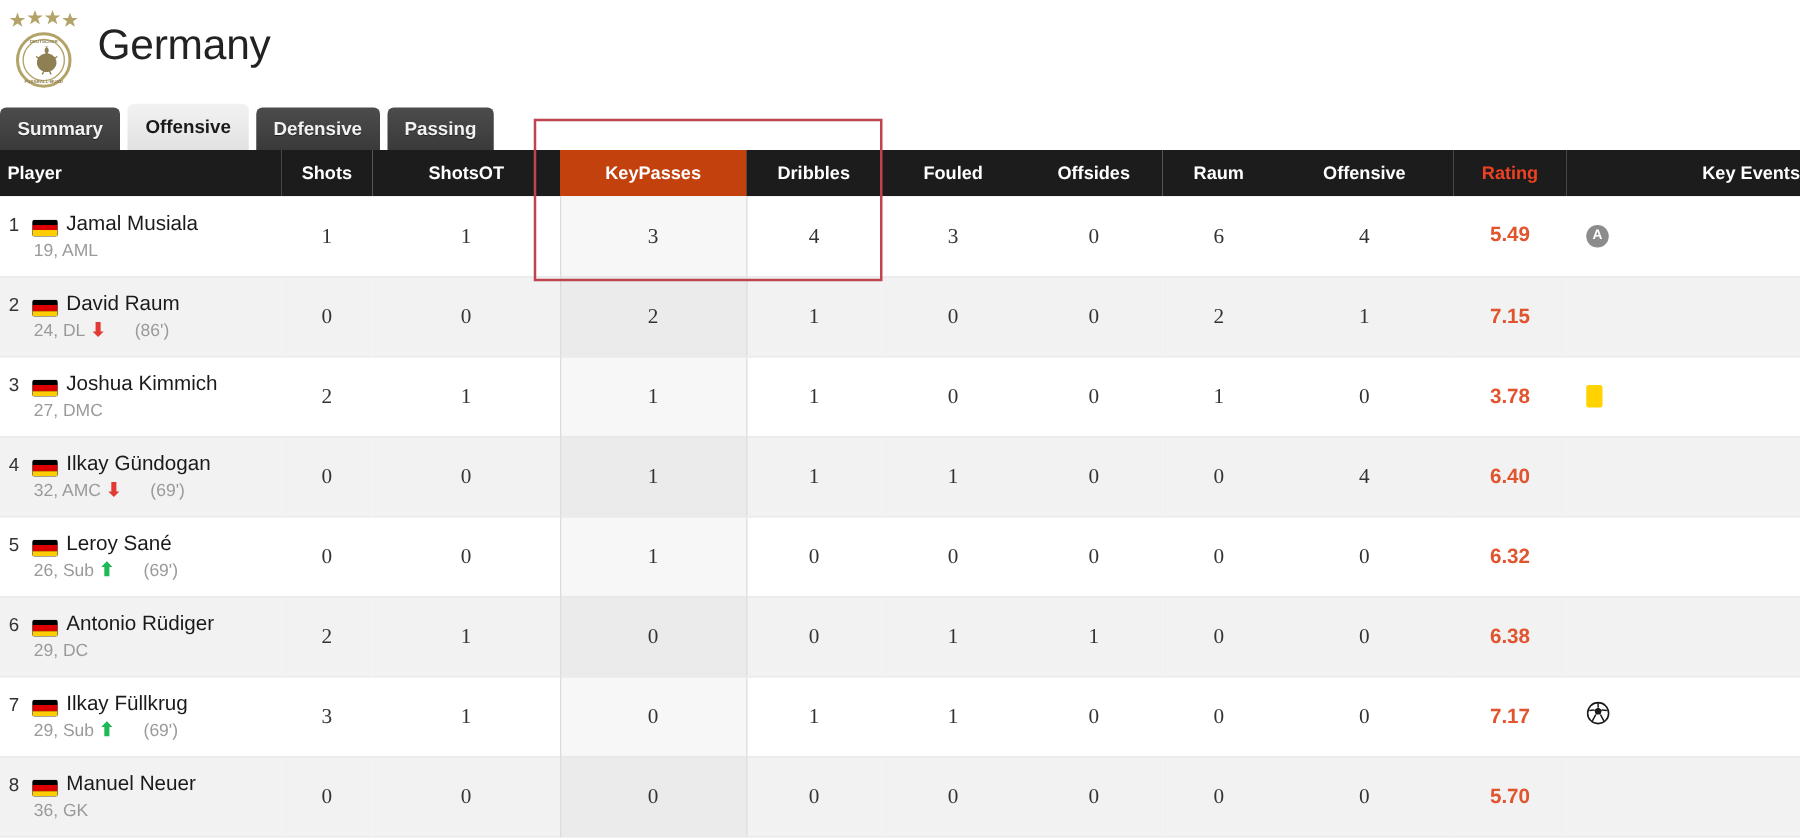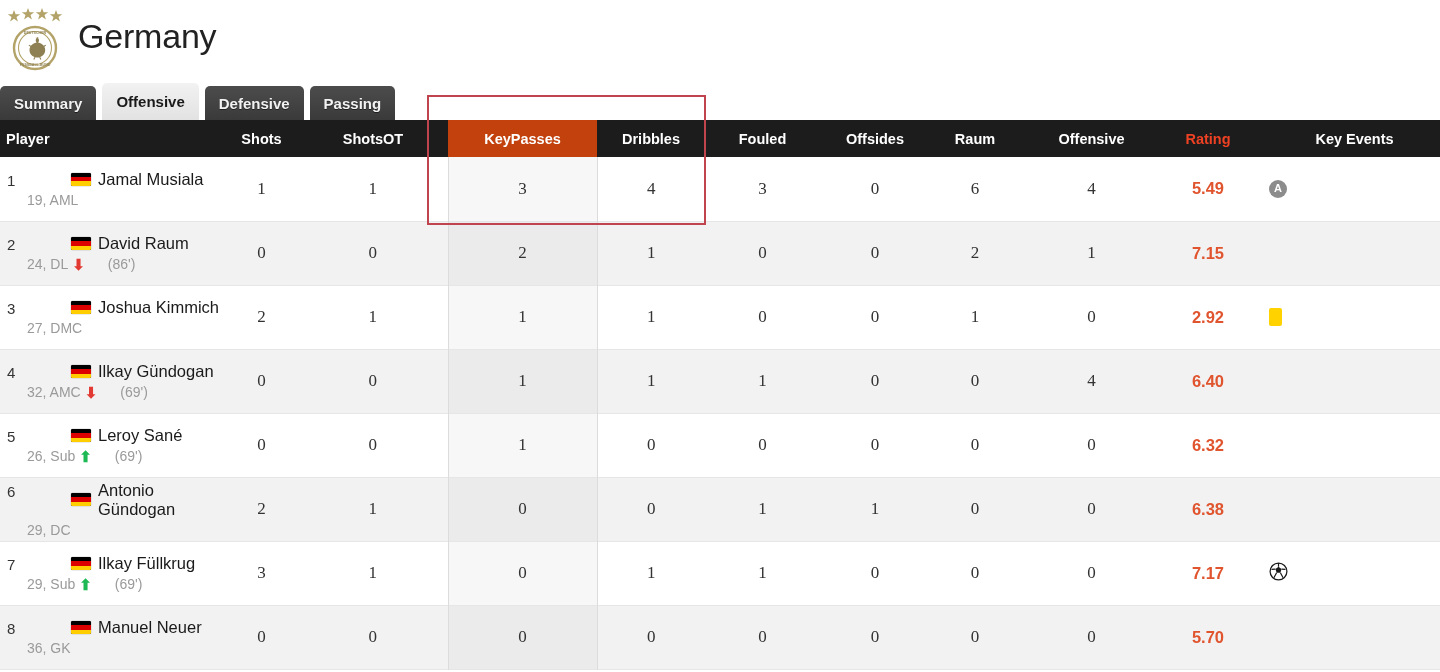--- a/index.html
+++ b/index.html
@@ -130,21 +130,21 @@
   .rank {
     width: 22px;
     flex: 0 0 22px;
     font-size: 15px;
     color: #333;
     padding-top: 2px;
     text-align: left;
     padding-left: 3px;
   }
   .p-body { display: flex; flex-direction: column; gap: 3px; }
-  .p-name-row { display: flex; align-items: center; gap: 7px; margin-left: 45px; }
+  .p-name-row { display: flex; align-items: flex-end; gap: 7px; }
   .flag {
     width: 20px; height: 13px;
     flex: 0 0 20px;
     border-radius: 1.5px;
     overflow: hidden;
     background: #000;
     position: relative;
     box-shadow: 0 0 0 0.5px rgba(0,0,0,.15);
   }
   .flag .b1, .flag .b2, .flag .b3 {
@@ -257,21 +257,21 @@
         <th class="player-col">Player</th>
         <th>Shots</th>
         <th>ShotsOT</th>
         <th class="highlight-head">KeyPasses</th>
         <th>Dribbles</th>
         <th>Fouled</th>
         <th>Offsides</th>
         <th>Raum</th>
         <th>Offensive</th>
         <th class="rating-col">Rating</th>
-        <th style="text-align:center;padding-left:16px">Key Events</th>
+        <th style="text-align:right;padding-left:16px">Key Events</th>
       </tr>
     </thead>
     <tbody id="tbody">
         <tr class="odd">
           <td class="player">
             <div class="player-wrap">
               <div class="rank">1</div>
               <div class="p-body">
                 <div class="p-name-row">
                   <span class="flag">
@@ -356,21 +356,21 @@
             </div>
           </td>
           <td class="num">2</td>
           <td class="num">1</td>
           <td class="num keypass-cell">1</td>
           <td class="num">1</td>
           <td class="num">0</td>
           <td class="num">0</td>
           <td class="num">1</td>
           <td class="num">0</td>
-          <td class="rating">2.92</td>
+          <td class="rating">3.78</td>
           <td class="keyevents">
             <div class="ev-row">
               <span class="badge-yellow"></span>
             </div>
           </td>
         </tr>
         <tr class="even">
           <td class="player">
             <div class="player-wrap">
               <div class="rank">4</div>
@@ -442,21 +442,21 @@
           <td class="player">
             <div class="player-wrap">
               <div class="rank">6</div>
               <div class="p-body">
                 <div class="p-name-row">
                   <span class="flag">
                     <span class="b1"></span>
                     <span class="b2"></span>
                     <span class="b3"></span>
                   </span>
-                  <span class="p-name">Antonio Gündogan</span>
+                  <span class="p-name">Antonio Rüdiger</span>
                 </div>
                 <div class="p-meta">
                   <span>29, DC</span>
                 </div>
               </div>
             </div>
           </td>
           <td class="num">2</td>
           <td class="num">1</td>
           <td class="num keypass-cell">0</td>

